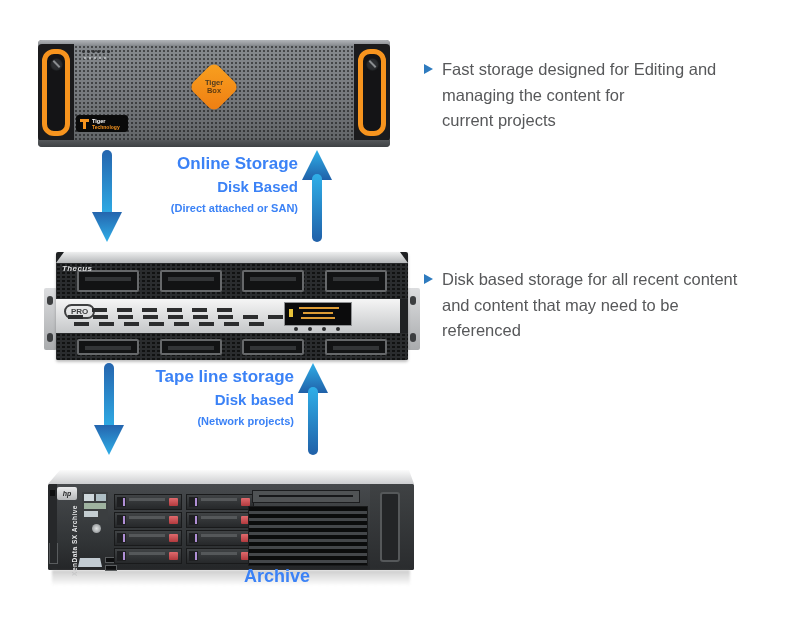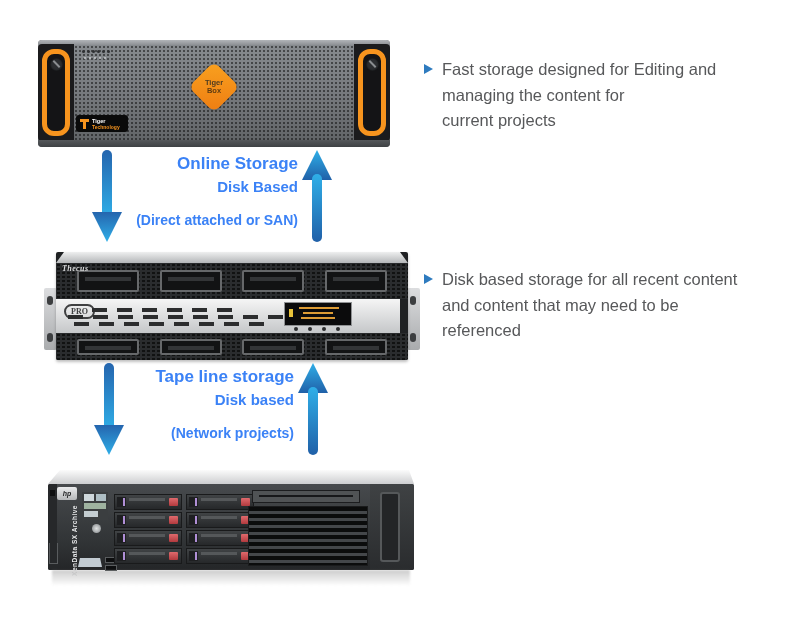--- a/index.html
+++ b/index.html
@@ -14,21 +14,21 @@
   .bullet .tri {
     width:0; height:0; margin-top:7px; flex:0 0 auto;
     border-left:9px solid #2e7bbf; border-top:5.5px solid transparent; border-bottom:5.5px solid transparent;
   }
   .bullet .btxt { font-size:16.5px; line-height:25.5px; color:#57585a; white-space:pre-line; }
 
   
   .tier-label { position:absolute; text-align:right; color:#3b82f6; }
   .tier-label .t1 { display:block; font-size:17px; font-weight:bold; line-height:23px; }
   .tier-label .t2 { display:block; font-size:15px; font-weight:bold; line-height:23px; }
-  .tier-label .t3 { display:block; font-size:14px; font-weight:bold; line-height:20px;margin-top:12px; }
+  .tier-label .t3 { display:block; font-size:11px; font-weight:bold; line-height:20px; }
   .tier-label .t1.big { font-size:18px; }
 
   .arrow { position:absolute; }
 
   
   .tiger { position:absolute; left:38px; top:40px; width:352px; height:107px; border-radius:4px; background:#6e7175; }
   .tiger-topedge { position:absolute; left:0; top:0; right:0; height:5px; background:linear-gradient(#b2b5b9,#8d9094); border-radius:4px 4px 0 0; }
   .tiger-panel {
     position:absolute; left:0; top:5px; right:0; bottom:7px;
     background-image:radial-gradient(rgba(8,8,8,0.5) 1px, transparent 1.35px),
@@ -62,21 +62,21 @@
     border-radius:3px; display:flex; align-items:center; gap:3px; padding:0 4px; box-sizing:border-box;
   }
   .tbadge-icon { position:relative; width:9px; height:10px; flex:0 0 auto; }
   .tbadge-icon::before { content:""; position:absolute; left:0; top:0; width:9px; height:3px; background:#f7941e; }
   .tbadge-icon::after  { content:""; position:absolute; left:3px; top:0; width:3px; height:10px; background:#f7941e; }
   .tbadge-text { display:flex; flex-direction:column; }
   .tbadge-text .w { font-size:5.5px; font-weight:bold; color:#ffffff; line-height:6px; }
   .tbadge-text .o { font-size:5px; font-weight:bold; color:#f7941e; line-height:6px; }
 
   
-  .thecus { position:absolute; left:44px; top:252px; width:376px; height:108px;font-family:Liberation Serif, serif; }
+  .thecus { position:absolute; left:44px; top:252px; width:376px; height:108px; }
   .th-ear { position:absolute; top:36px; width:13px; height:62px; background:linear-gradient(#dcdddf,#a9abad); border-radius:2px; }
   .th-ear.l { left:0; } .th-ear.r { right:0; }
   .th-ear .hole { left:3px; width:6px; height:9px; border-radius:3px; background:#3c3e40; }
   .th-ear .hole.h1 { top:8px; } .th-ear .hole.h2 { bottom:8px; }
   .th-body { position:absolute; left:12px; right:12px; top:0; bottom:0; background:#1f2123; border-radius:2px; box-shadow:0 2px 3px rgba(0,0,0,0.25); }
   .th-top { position:absolute; left:0; right:0; top:0; height:11px; background:linear-gradient(#eeefef,#b4b6b8); clip-path:polygon(8px 0, calc(100% - 8px) 0, 100% 100%, 0 100%); }
   .mesh {
     background-color:#2a2c2e;
     background-image:radial-gradient(rgba(0,0,0,0.6) 1.2px, rgba(82,84,86,0.55) 1.45px, transparent 1.7px);
     background-size:5px 4px;
@@ -350,15 +350,16 @@
       <div class="hp-grille"></div>
       <div class="hp-rightcap">
         <div class="hp-handle"></div>
       </div>
     </div>
     <div class="hp-reflect"></div>
   </div>
 
 
   <div class="tier-label" style="left:130px; top:565px; width:180px;">
+    <span class="t1 big">Archive</span>
   </div>
 
 </div>
 
 </body></html>

